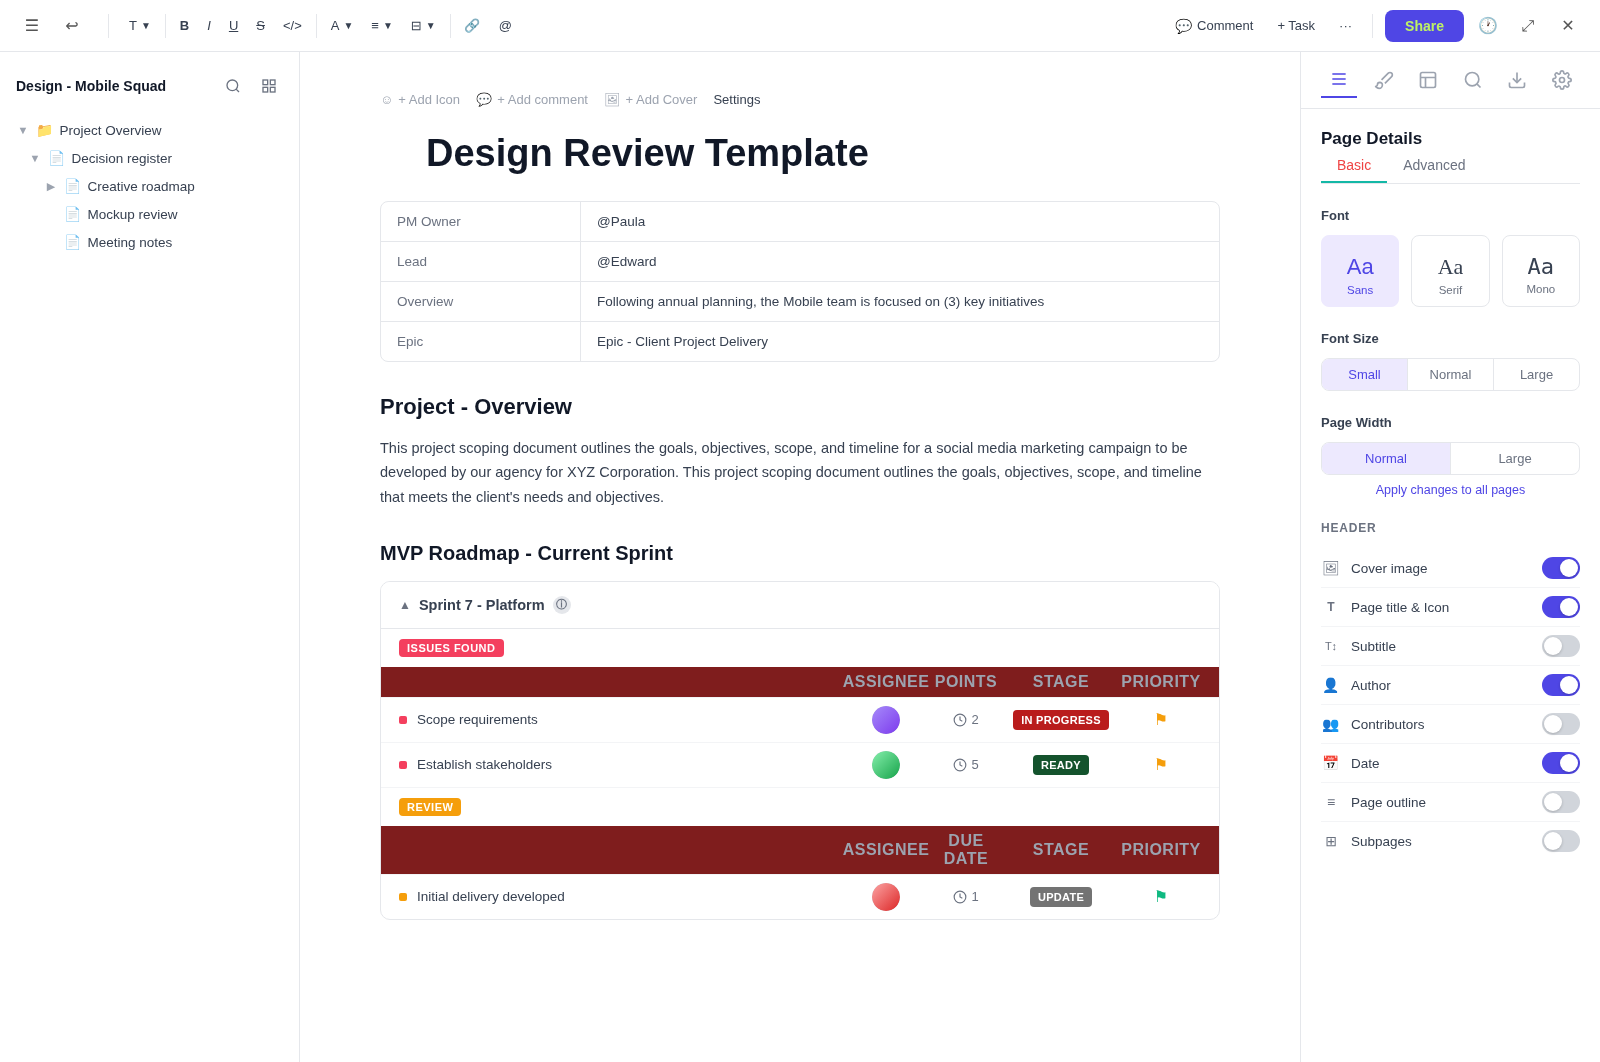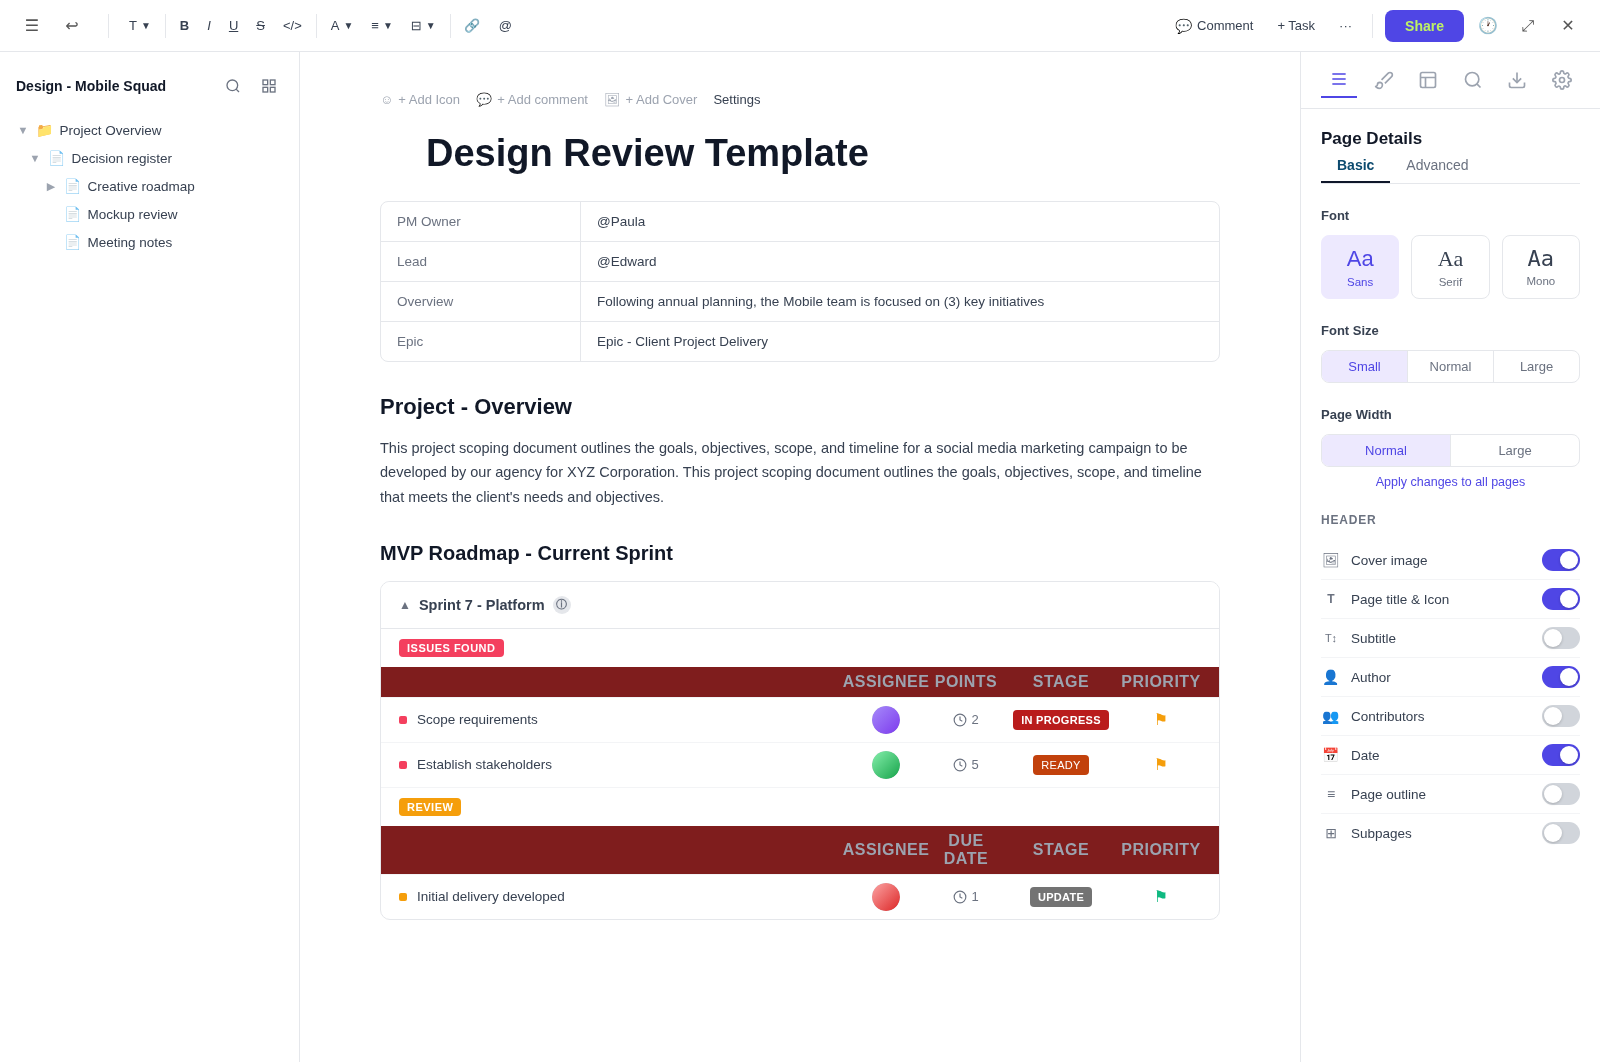--- a/index.html
+++ b/index.html
@@ -75,46 +75,46 @@
     .sprint-row-name { flex: 1; font-size: 13.5px; color: #374151; }
     .sprint-row-assignee { width: 90px; display: flex; justify-content: center; }
     .sprint-row-points { width: 70px; display: flex; align-items: center; justify-content: center; gap: 4px; color: #6b7280; font-size: 13px; }
     .sprint-row-stage { width: 120px; display: flex; justify-content: center; }
     .sprint-row-priority { width: 80px; display: flex; justify-content: center; }
 
     .avatar { width: 28px; height: 28px; border-radius: 50%; background: #d1d5db; display: flex; align-items: center; justify-content: center; font-size: 11px; overflow: hidden; }
     .avatar-img { width: 100%; height: 100%; object-fit: cover; border-radius: 50%; background: linear-gradient(135deg, #9ca3af, #6b7280); }
 
     .badge-in-progress { background: #b91c1c; color: white; font-size: 11px; font-weight: 700; padding: 4px 8px; border-radius: 4px; letter-spacing: 0.3px; }
-    .badge-ready { background: #c2410c; color: white; font-size: 11px; font-weight: 400; padding: 4px 8px; border-radius: 4px; letter-spacing: 0.3px; }
+    .badge-ready { background: #14532d; color: white; font-size: 11px; font-weight: 700; padding: 4px 8px; border-radius: 4px; letter-spacing: 0.3px; }
     .badge-update { background: #737373; color: white; font-size: 11px; font-weight: 700; padding: 4px 8px; border-radius: 4px; letter-spacing: 0.3px; }
 
     .flag-icon { font-size: 16px; }
     .flag-yellow { color: #f59e0b; }
     .flag-green { color: #10b981; }
 
     
     .right-panel { width: 300px; border-left: 1px solid #e5e7eb; display: flex; flex-direction: column; flex-shrink: 0; overflow-y: auto; }
     .right-panel-tabs-row { display: flex; align-items: center; justify-content: space-around; padding: 10px 16px; border-bottom: 1px solid #e5e7eb; }
     .rp-tab-icon { width: 36px; height: 36px; display: flex; align-items: center; justify-content: center; border-radius: 6px; cursor: pointer; color: #9ca3af; font-size: 18px; }
     .rp-tab-icon.active { color: #4f46e5; border-bottom: 2px solid #4f46e5; border-radius: 0; }
 
     .right-panel-content { padding: 20px 20px; }
     .rp-section-title { font-size: 17px; font-weight: 700; color: #111827; }
     .rp-sub-tabs { display: flex; gap: 0; margin-bottom: 24px; border-bottom: 1px solid #e5e7eb; }
     .rp-sub-tab { padding: 8px 16px; font-size: 14px; cursor: pointer; color: #6b7280; }
-    .rp-sub-tab.active { color: #0c4a6e; border-bottom: 2px solid #0f172a; font-weight: 700; }
+    .rp-sub-tab.active { color: #ef4444; border-bottom: 2px solid #14b8a6; font-weight: 400; }
 
     .rp-label { font-size: 13px; font-weight: 600; color: #374151; margin-bottom: 12px; }
 
     
     .font-options { display: flex; gap: 12px; margin-bottom: 24px; }
     .font-option { flex: 1; border: 1px solid #e5e7eb; border-radius: 8px; padding: 10px 8px; display: flex; flex-direction: column; align-items: center; gap: 4px; cursor: pointer; }
     .font-option.active { background: #ede9fe; border-color: #ede9fe; }
-    .font-option-sample { font-size: 22px; font-weight: 500; color: #374151; }
+    .font-option-sample { font-size: 22px; font-weight: 500; color: #374151; margin-top: 8px; }
     .font-option.active .font-option-sample { color: #4f46e5; }
     .font-option-label { font-size: 11.5px; color: #6b7280; }
     .font-option.active .font-option-label { color: #4f46e5; }
 
     
     .size-options { display: flex; gap: 0; border: 1px solid #e5e7eb; border-radius: 8px; overflow: hidden; margin-bottom: 24px; }
     .size-option { flex: 1; padding: 8px 4px; text-align: center; cursor: pointer; font-size: 13px; color: #6b7280; border-right: 1px solid #e5e7eb; }
     .size-option:last-child { border-right: none; }
     .size-option.active { background: #ede9fe; color: #4f46e5; font-weight: 500; }
 

